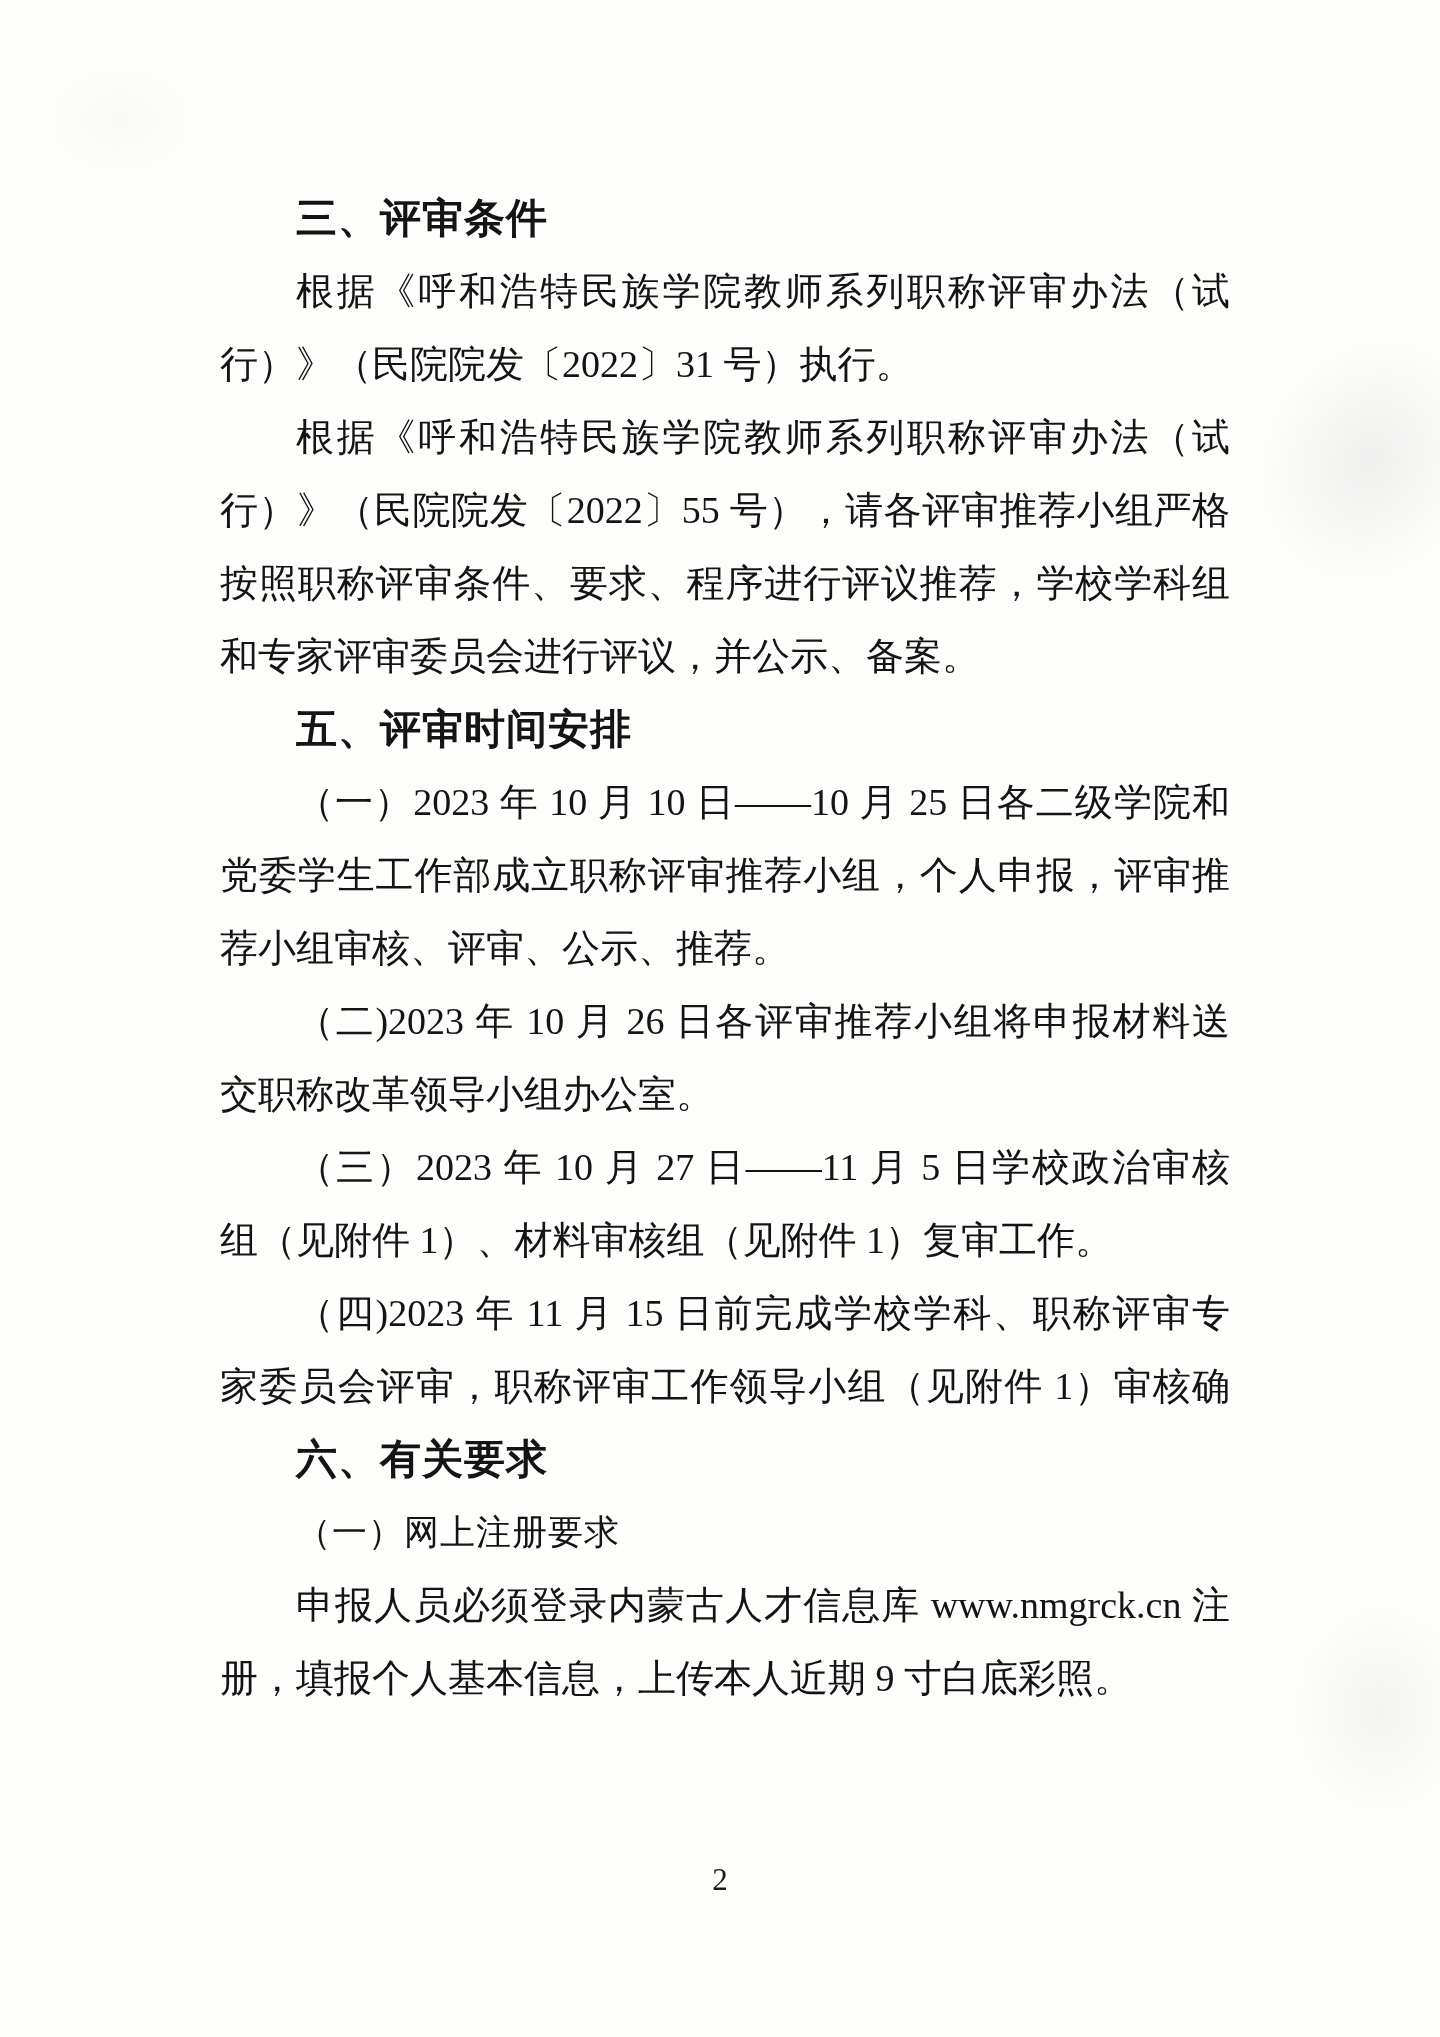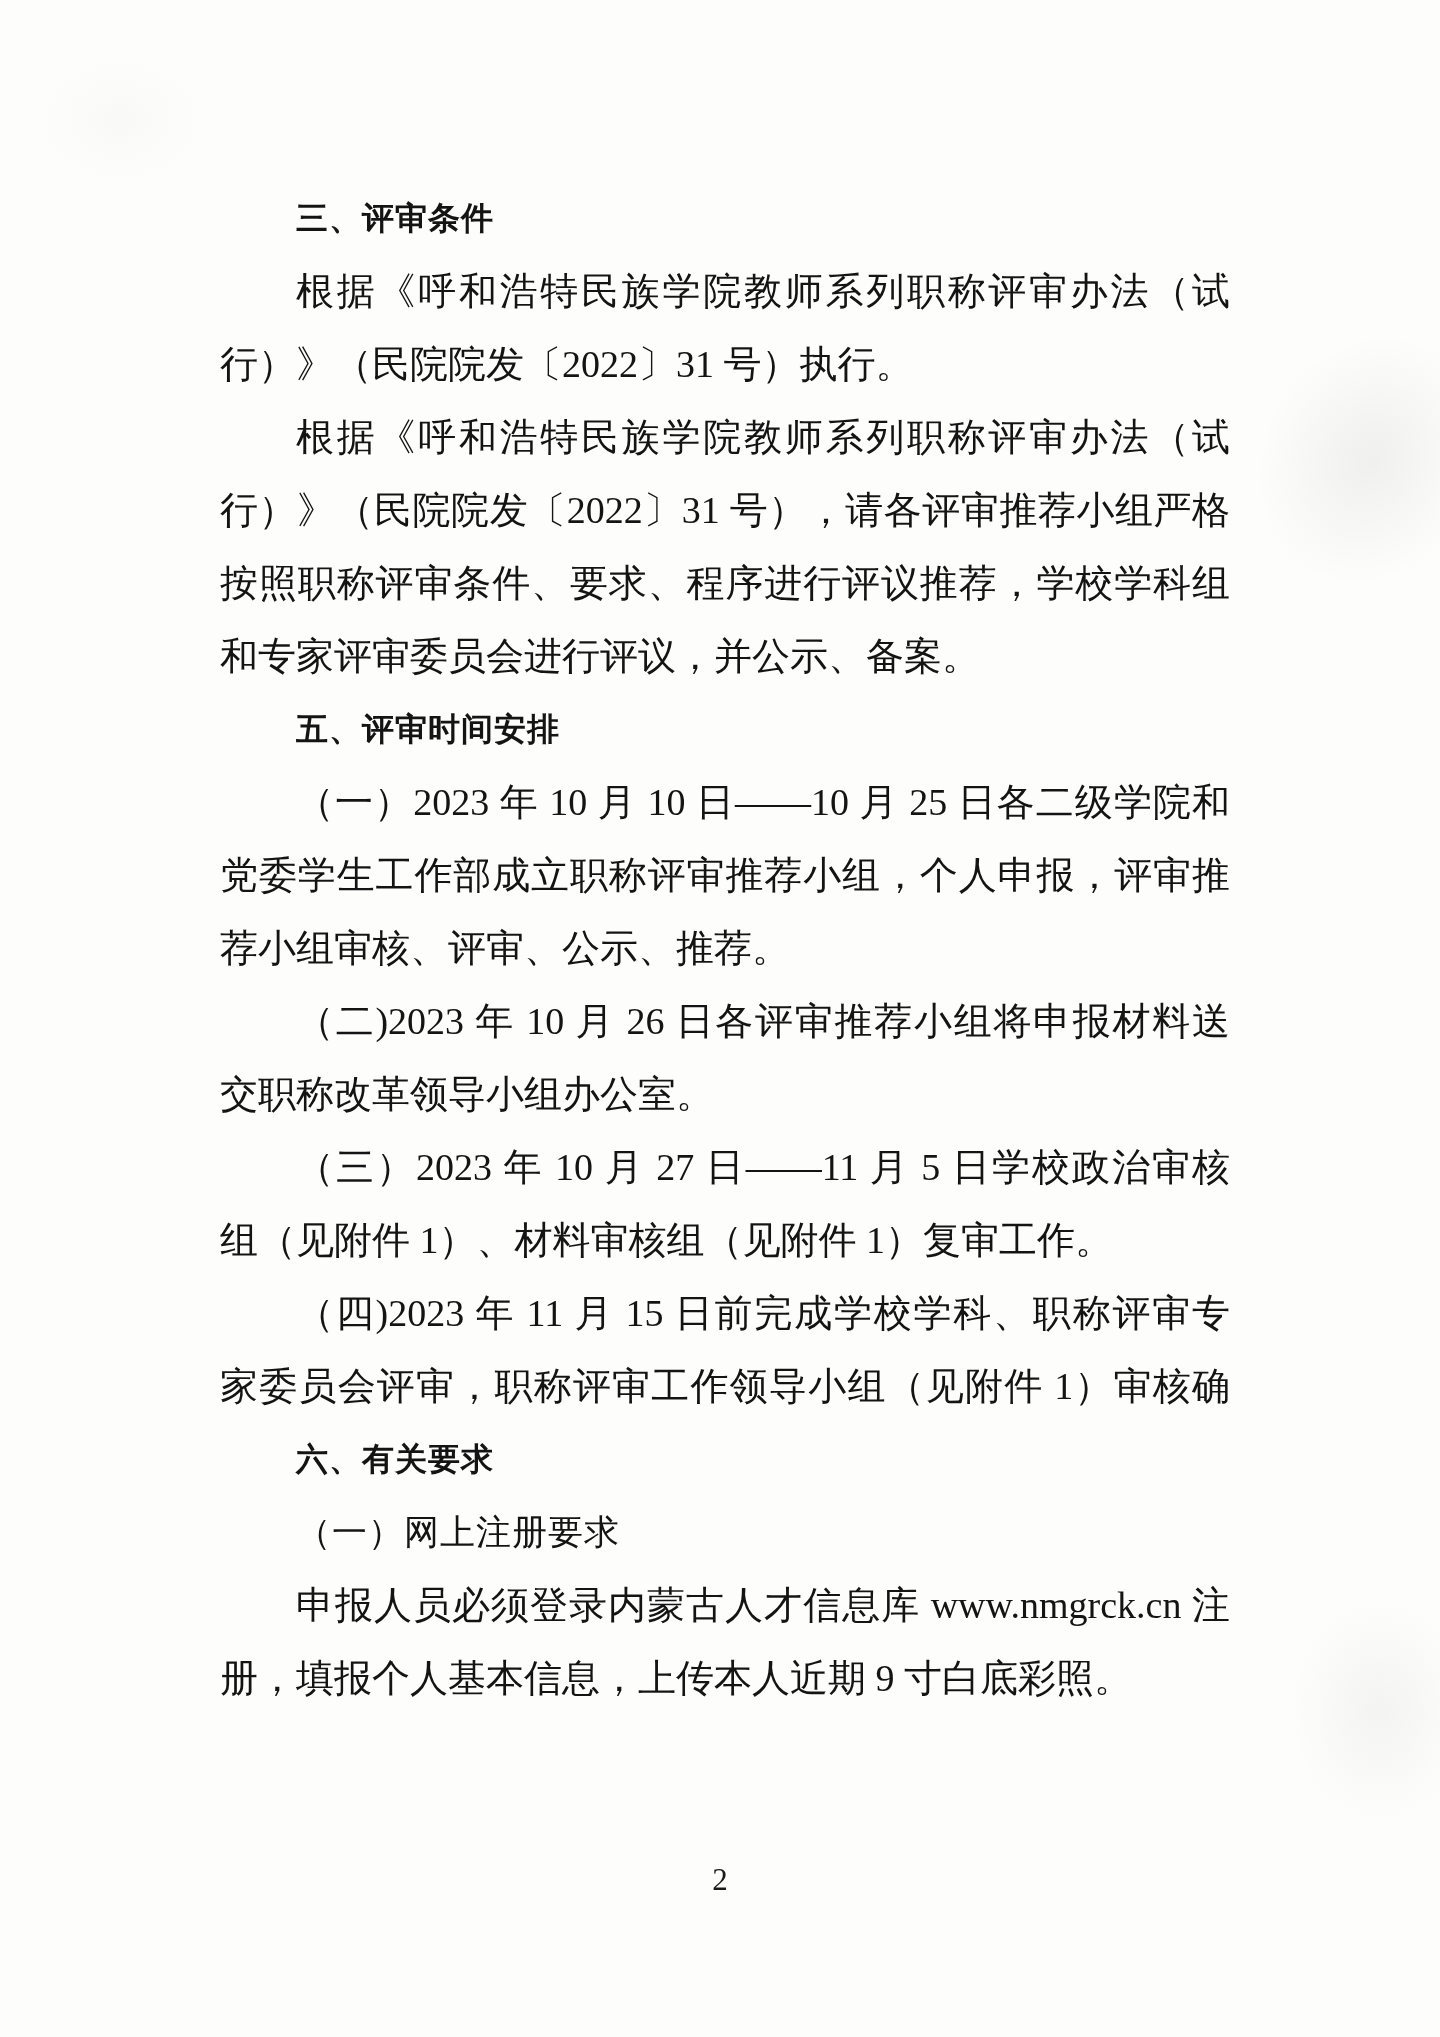--- a/index.html
+++ b/index.html
@@ -33,21 +33,21 @@
   }
   .line.last {
     text-align-last: left;
   }
   .line.indent {
     padding-left: 76px;
   }
   .line.heading {
     font-family: Liberation Serif, serif;
     font-weight: bold;
-    font-size: 32px;
+    font-size: 41px;
     letter-spacing: 1px;
   }
   .line.subheading {
     font-weight: 500;
     font-size: 35px;
     letter-spacing: 1px;
   }
   .page-number {
     position: absolute;
     top: 1862px;
@@ -82,21 +82,21 @@
 <div class="page">
   <div class="smudge s1"></div>
   <div class="smudge s2"></div>
   <div class="smudge s3"></div>
 
   <div class="doc-body">
       <div class="line heading indent last">三、评审条件</div>
       <div class="line body indent">根据《呼和浩特民族学院教师系列职称评审办法（试</div>
       <div class="line body last">行）》（民院院发〔2022〕31 号）执行。</div>
       <div class="line body indent">根据《呼和浩特民族学院教师系列职称评审办法（试</div>
-      <div class="line body">行）》（民院院发〔2022〕31 号），请各评审推荐小组严格</div>
+      <div class="line body">行）》（民院院发〔2022〕55 号），请各评审推荐小组严格</div>
       <div class="line body">按照职称评审条件、要求、程序进行评议推荐，学校学科组</div>
       <div class="line body last">和专家评审委员会进行评议，并公示、备案。</div>
       <div class="line heading indent last">五、评审时间安排</div>
       <div class="line body indent">（一）2023 年 10 月 10 日——10 月 25 日各二级学院和</div>
       <div class="line body">党委学生工作部成立职称评审推荐小组，个人申报，评审推</div>
       <div class="line body last">荐小组审核、评审、公示、推荐。</div>
       <div class="line body indent">（二)2023 年 10 月 26 日各评审推荐小组将申报材料送</div>
       <div class="line body last">交职称改革领导小组办公室。</div>
       <div class="line body indent">（三）2023 年 10 月 27 日——11 月 5 日学校政治审核</div>
       <div class="line body last">组（见附件 1）、材料审核组（见附件 1）复审工作。</div>

